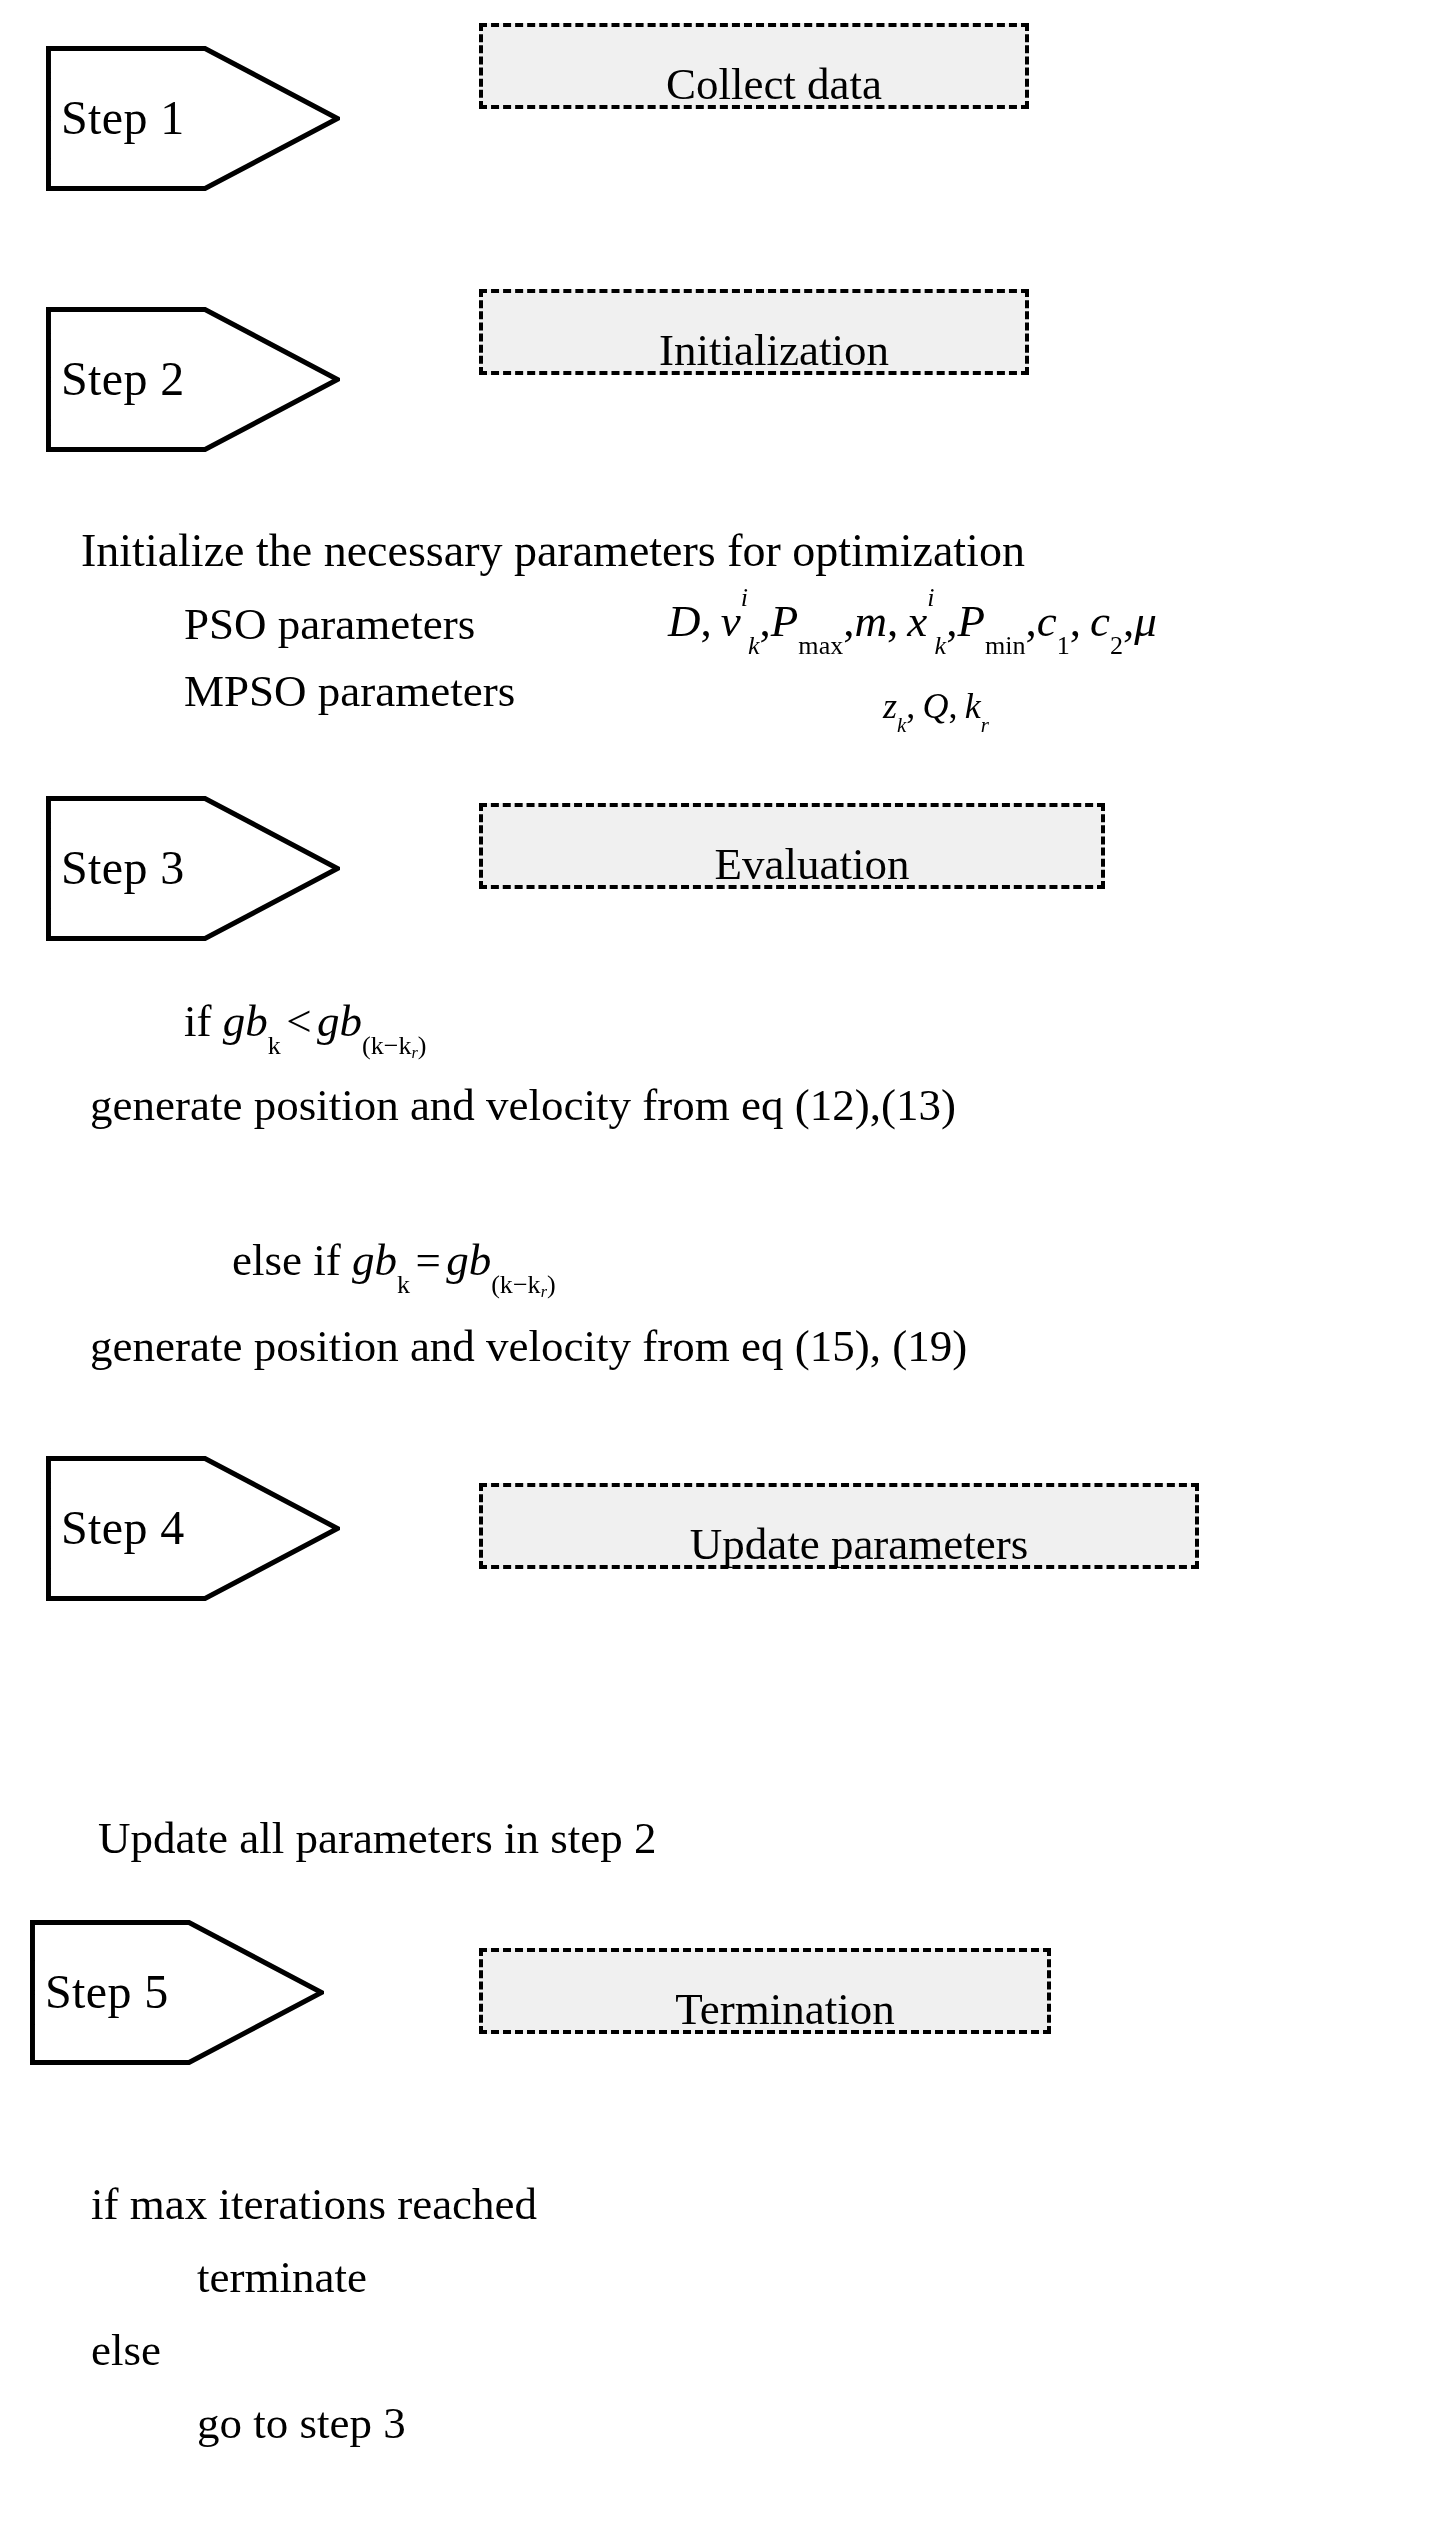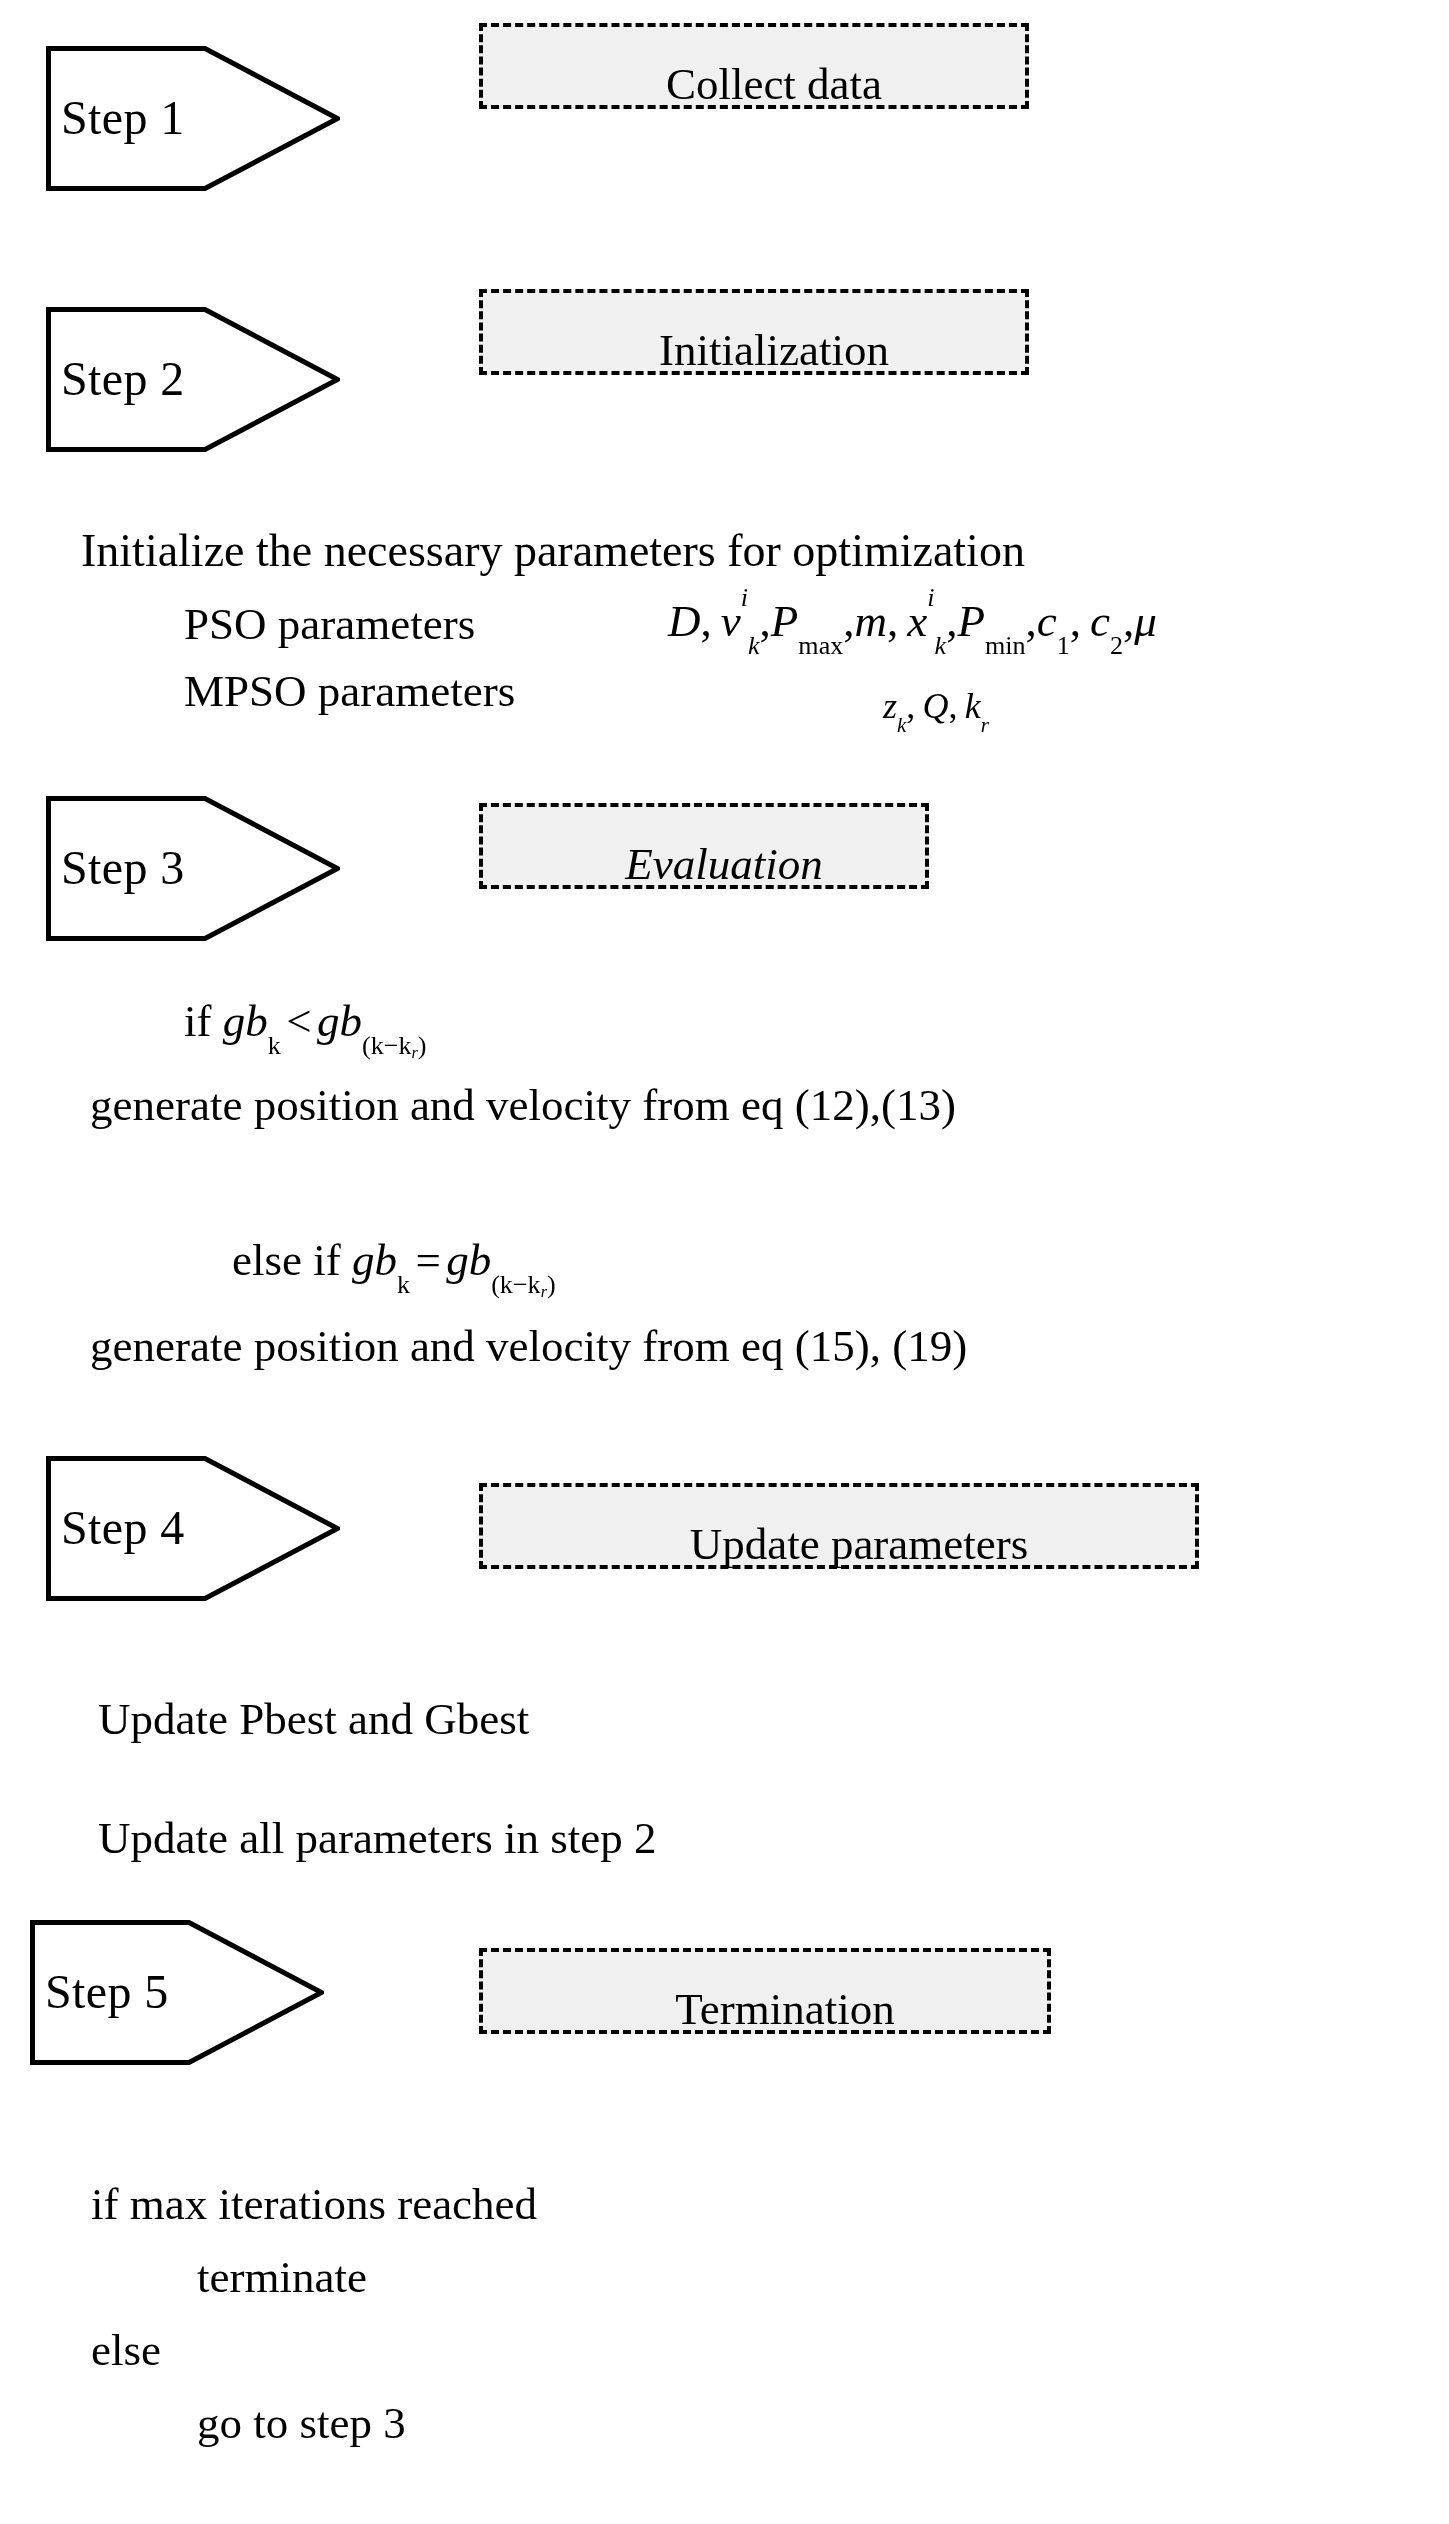--- a/index.html
+++ b/index.html
@@ -175,21 +175,21 @@
     <span>z</span><sub>k</sub><span class="comma">, </span><span>Q</span><span class="comma">, </span><span>k</span><sub>r</sub>
   </div>
 
   <div class="step-arrow" style="left:46px; top:796px;">
     <svg viewBox="0 0 355 175" preserveAspectRatio="none">
       <polygon points="3,3 192,3 352,87.5 192,172 3,172" fill="#ffffff" stroke="#000000" stroke-width="6" stroke-linejoin="miter"></polygon>
     </svg>
     <span class="step-label">Step 3</span>
   </div>
 
-  <div class="dashed-box" style="left:479px; top:803px; width:450px;font-style:italic;">
+  <div class="dashed-box" style="left:479px; top:803px; width:626px;">
     <div class="cell-pad-left"></div>
     <div class="cell-main">
       <span class="box-label">Evaluation</span>
     </div>
     <div class="cell-pad-right"></div>
   </div>
 
   <div class="math" style="left:184px; top:999px; font-style:normal;">
     <span class="up">if </span><span style="font-style:italic;">gb</span><sub>k</sub><span class="op">&lt;</span><span style="font-style:italic;">gb</span><sub>(k−k<span class="sub-sub">r</span>)</sub>
   </div>
@@ -210,21 +210,20 @@
   </div>
 
   <div class="dashed-box" style="left:479px; top:1483px; width:720px;">
     <div class="cell-pad-left" style="width:91px; flex:0 0 91px;"></div>
     <div class="cell-main">
       <span class="box-label">Update parameters</span>
     </div>
     <div class="cell-pad-right" style="width:91px; flex:0 0 91px;"></div>
   </div>
 
-  <div class="txt" style="left:98px; top:1696px;">Update Pbest and Gbest</div>
 
   <div class="txt" style="left:98px; top:1815px;">Update all parameters in step 2</div>
 
   <div class="step-arrow" style="left:30px; top:1920px;">
     <svg viewBox="0 0 355 175" preserveAspectRatio="none">
       <polygon points="3,3 192,3 352,87.5 192,172 3,172" fill="#ffffff" stroke="#000000" stroke-width="6" stroke-linejoin="miter"></polygon>
     </svg>
     <span class="step-label">Step 5</span>
   </div>
 

